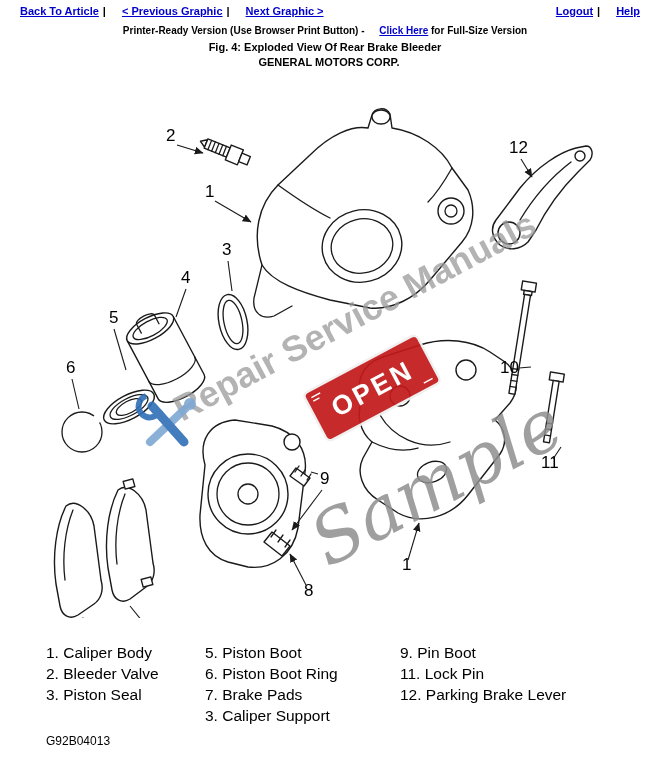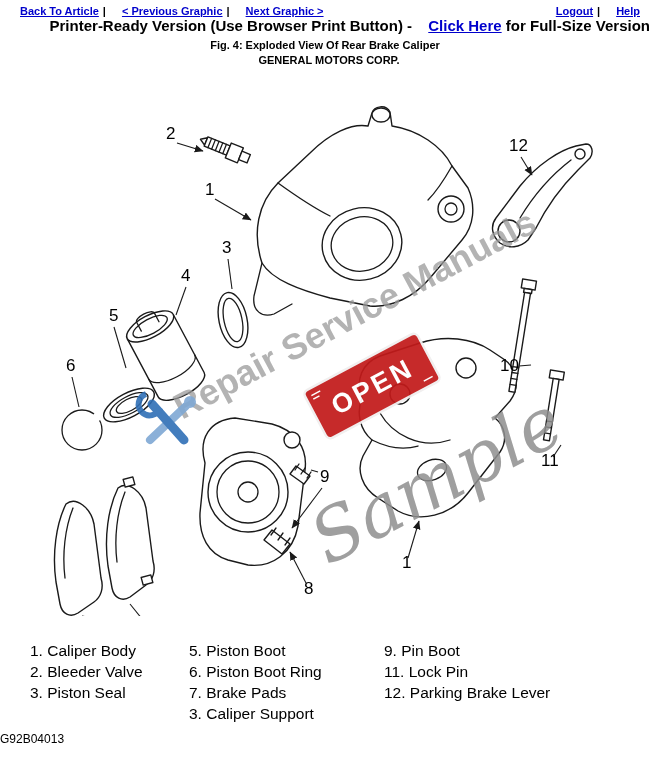--- a/index.html
+++ b/index.html
@@ -3,50 +3,50 @@
 <meta charset="utf-8">
 <style>
   html,body{margin:0;padding:0;}
   body{
     width:650px;height:764px;background:#ffffff;color:#000;
     font-family:"Liberation Sans",sans-serif;position:relative;overflow:hidden;
   }
   .nav{display:flex;justify-content:space-between;padding:5px 10px 0 8px;font-size:11px;font-weight:bold;}
   a,.link{color:#0000cc;text-decoration:underline;cursor:pointer;font-weight:bold;padding-left:12px;}
   .sep{margin:0 4px;color:#000;}
-  .title{text-align:right;font-size:15px;font-weight:bold;margin-top:0;}
+  .title{text-align:center;font-size:10px;font-weight:bold;margin-top:8px;}
   .fig{text-align:center;font-size:11px;font-weight:bold;margin-top:5px;}
   .company{text-align:center;font-size:11px;font-weight:bold;margin-top:3px;padding-left:8px;}
   svg{display:block;margin:2px auto 0;}
   .fw{fill:#fff;stroke:#1a1a1a;stroke-width:1.4;stroke-linejoin:round;}
   .ln{fill:none;stroke:#1a1a1a;stroke-width:1.3;stroke-linejoin:round;stroke-linecap:round;}
   .leader{fill:none;stroke:#1a1a1a;stroke-width:1.1;}
   .callout{font-size:17px;fill:#000;font-family:"Liberation Sans",sans-serif;}
-  .parts{display:flex;padding-left:30px;font-size:15.5px;margin-top:24px;}
+  .parts{display:flex;padding-left:46px;font-size:15.5px;margin-top:24px;}
   .parts .col{line-height:21px;}
   .col1{width:159px;}
   .col2{width:195px;}
-  .code{font-size:12px;margin-top:8px;}
+  .code{padding-left:46px;font-size:12px;margin-top:8px;}
 </style>
 </head>
 <body>
 
 <div class="nav">
   <div>
     <a href="#">Back To Article</a><span class="sep">|</span><a href="#">&lt; Previous Graphic</a><span class="sep">|</span><a href="#">Next Graphic &gt;</a>
   </div>
   <div>
     <a href="#">Logout</a><span class="sep">|</span><a href="#">Help</a>
   </div>
 </div>
 
 <div class="title">
   <span>Printer-Ready Version (Use Browser Print Button) - </span><a href="#" class="link">Click Here</a><span> for Full-Size Version</span>
 </div>
-<div class="fig">Fig. 4: Exploded View Of Rear Brake Caliper</div>
+<div class="fig">Fig. 4: Exploded View Of Rear Brake Bleeder</div>
 <div class="company">GENERAL MOTORS CORP.</div>
 
 <svg width="650" height="548" viewBox="0 0 650 548">
   <defs>
     <marker id="arr" markerWidth="9" markerHeight="9" refX="7.5" refY="3.5" orient="auto">
       <path d="M0,0 L8,3.5 L0,7 Z" fill="#1a1a1a"></path>
     </marker>
   </defs>
 
   <g>

